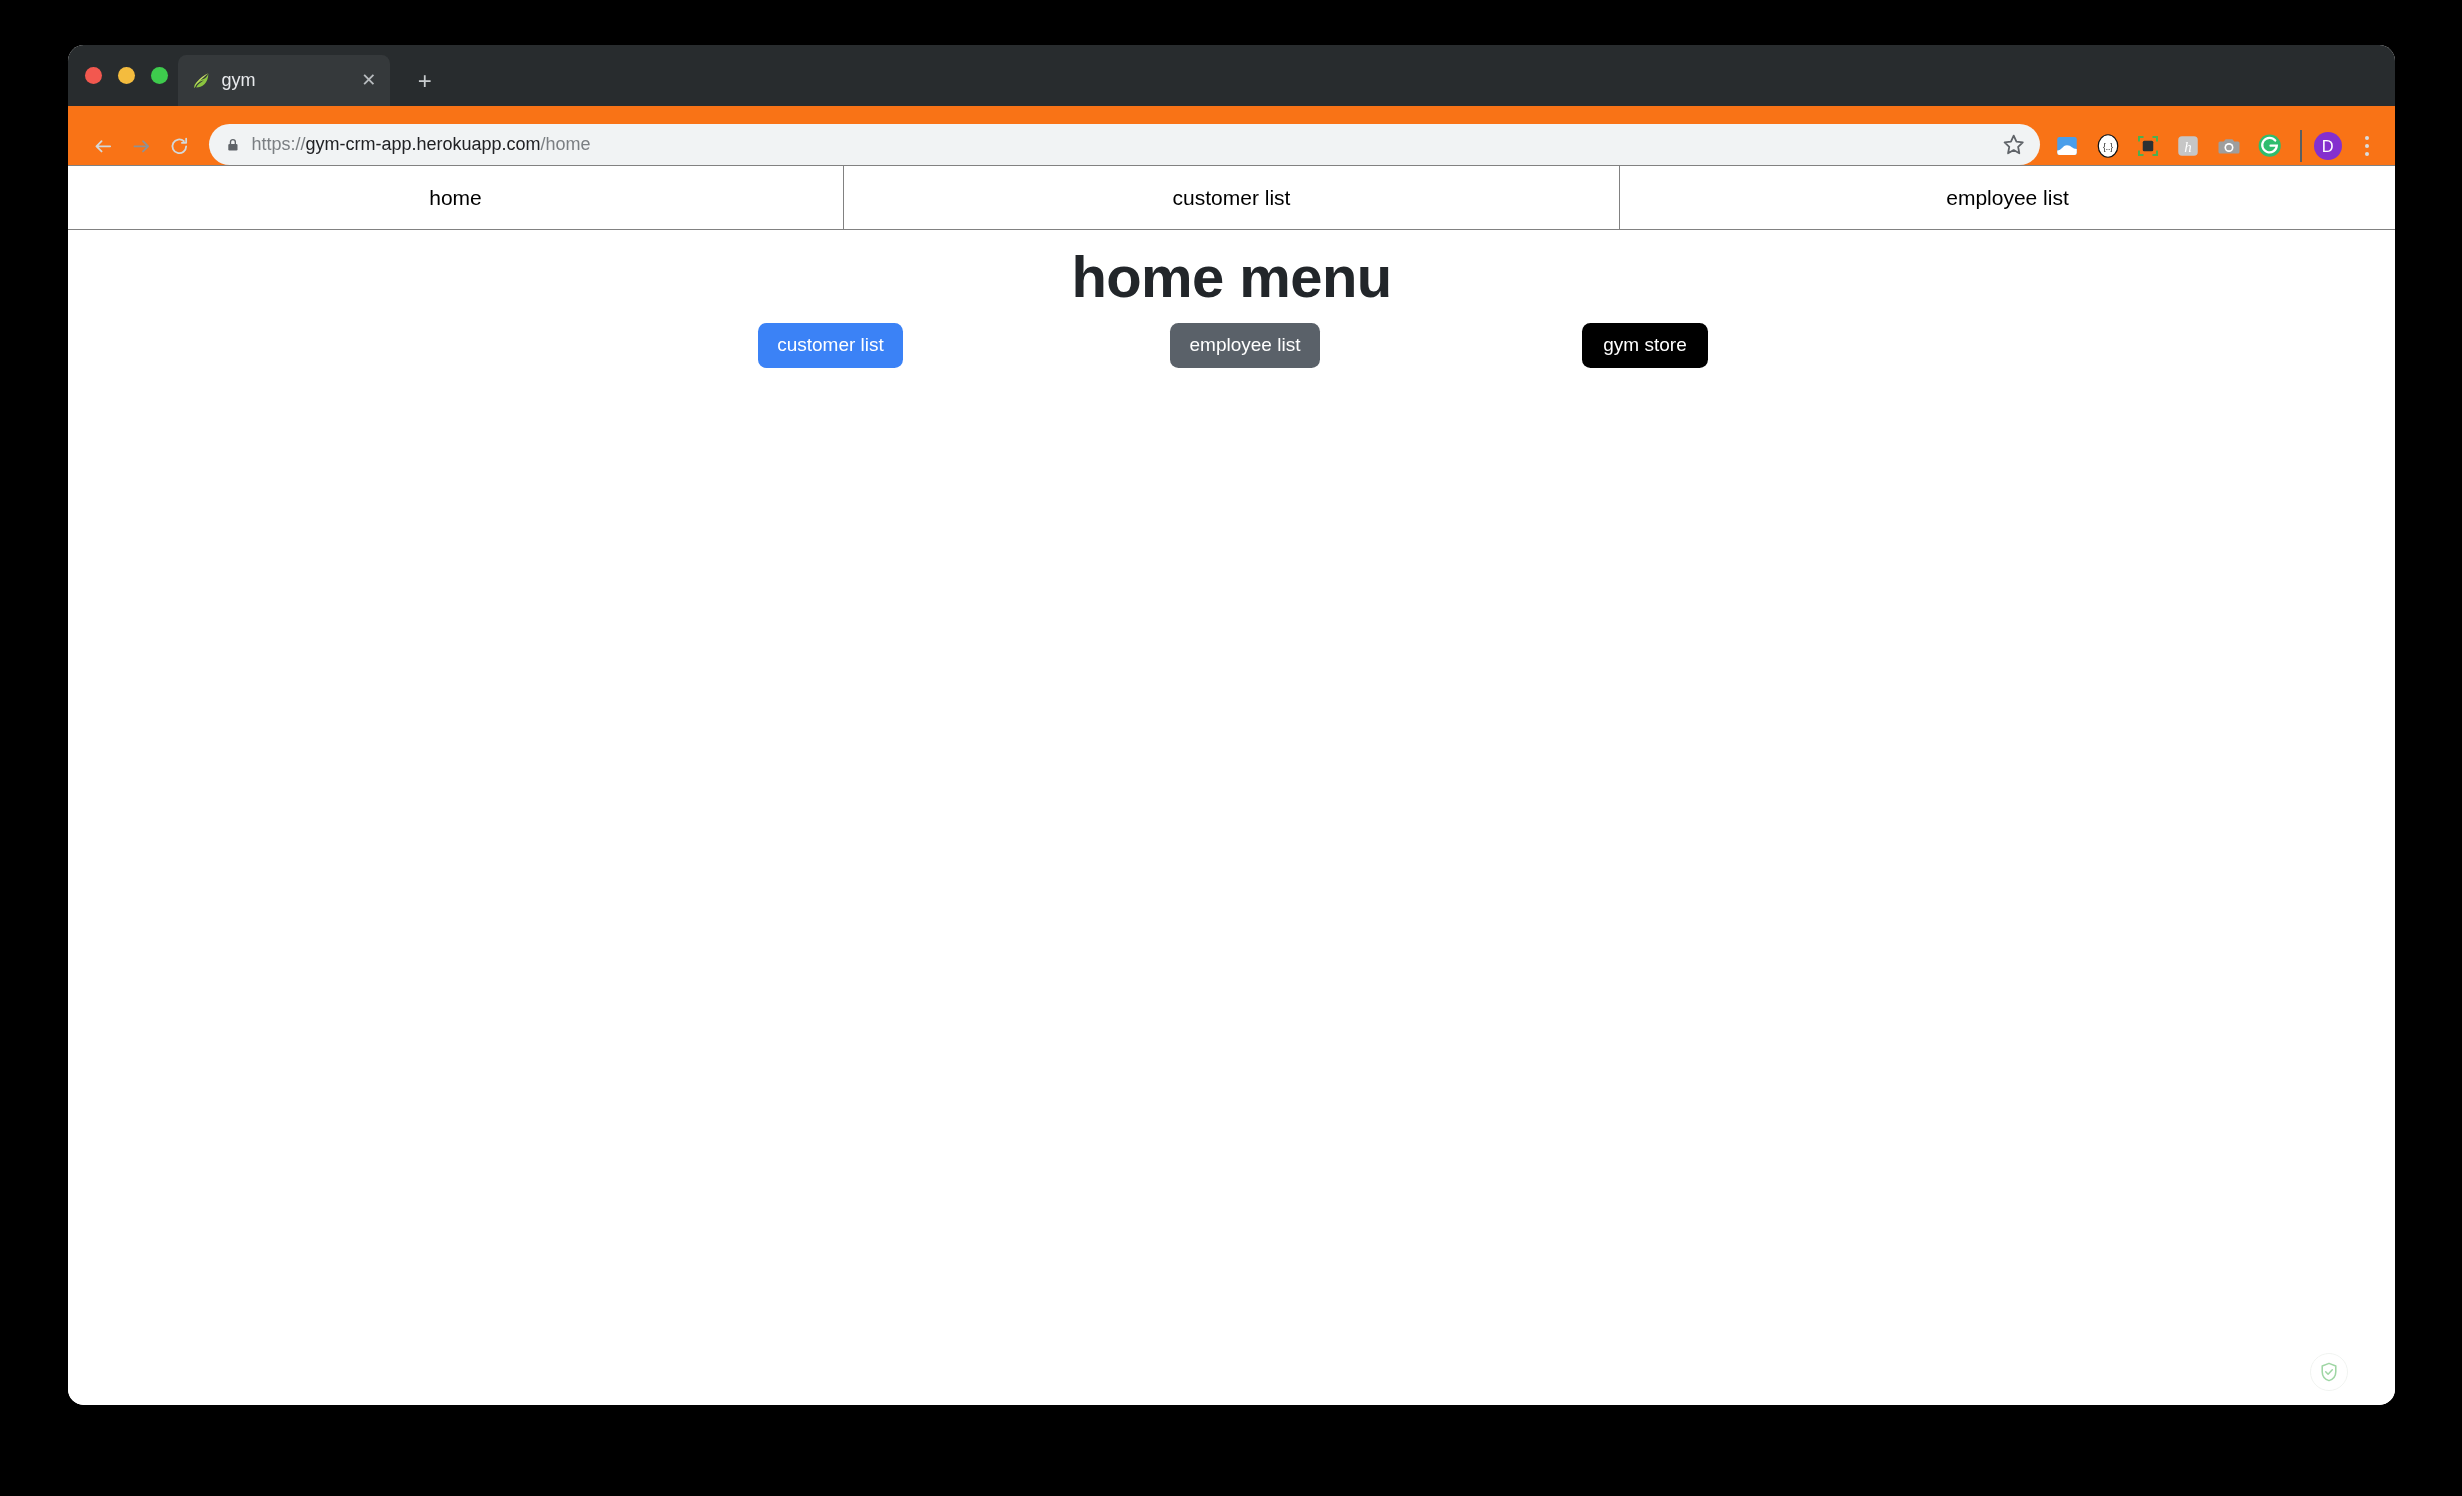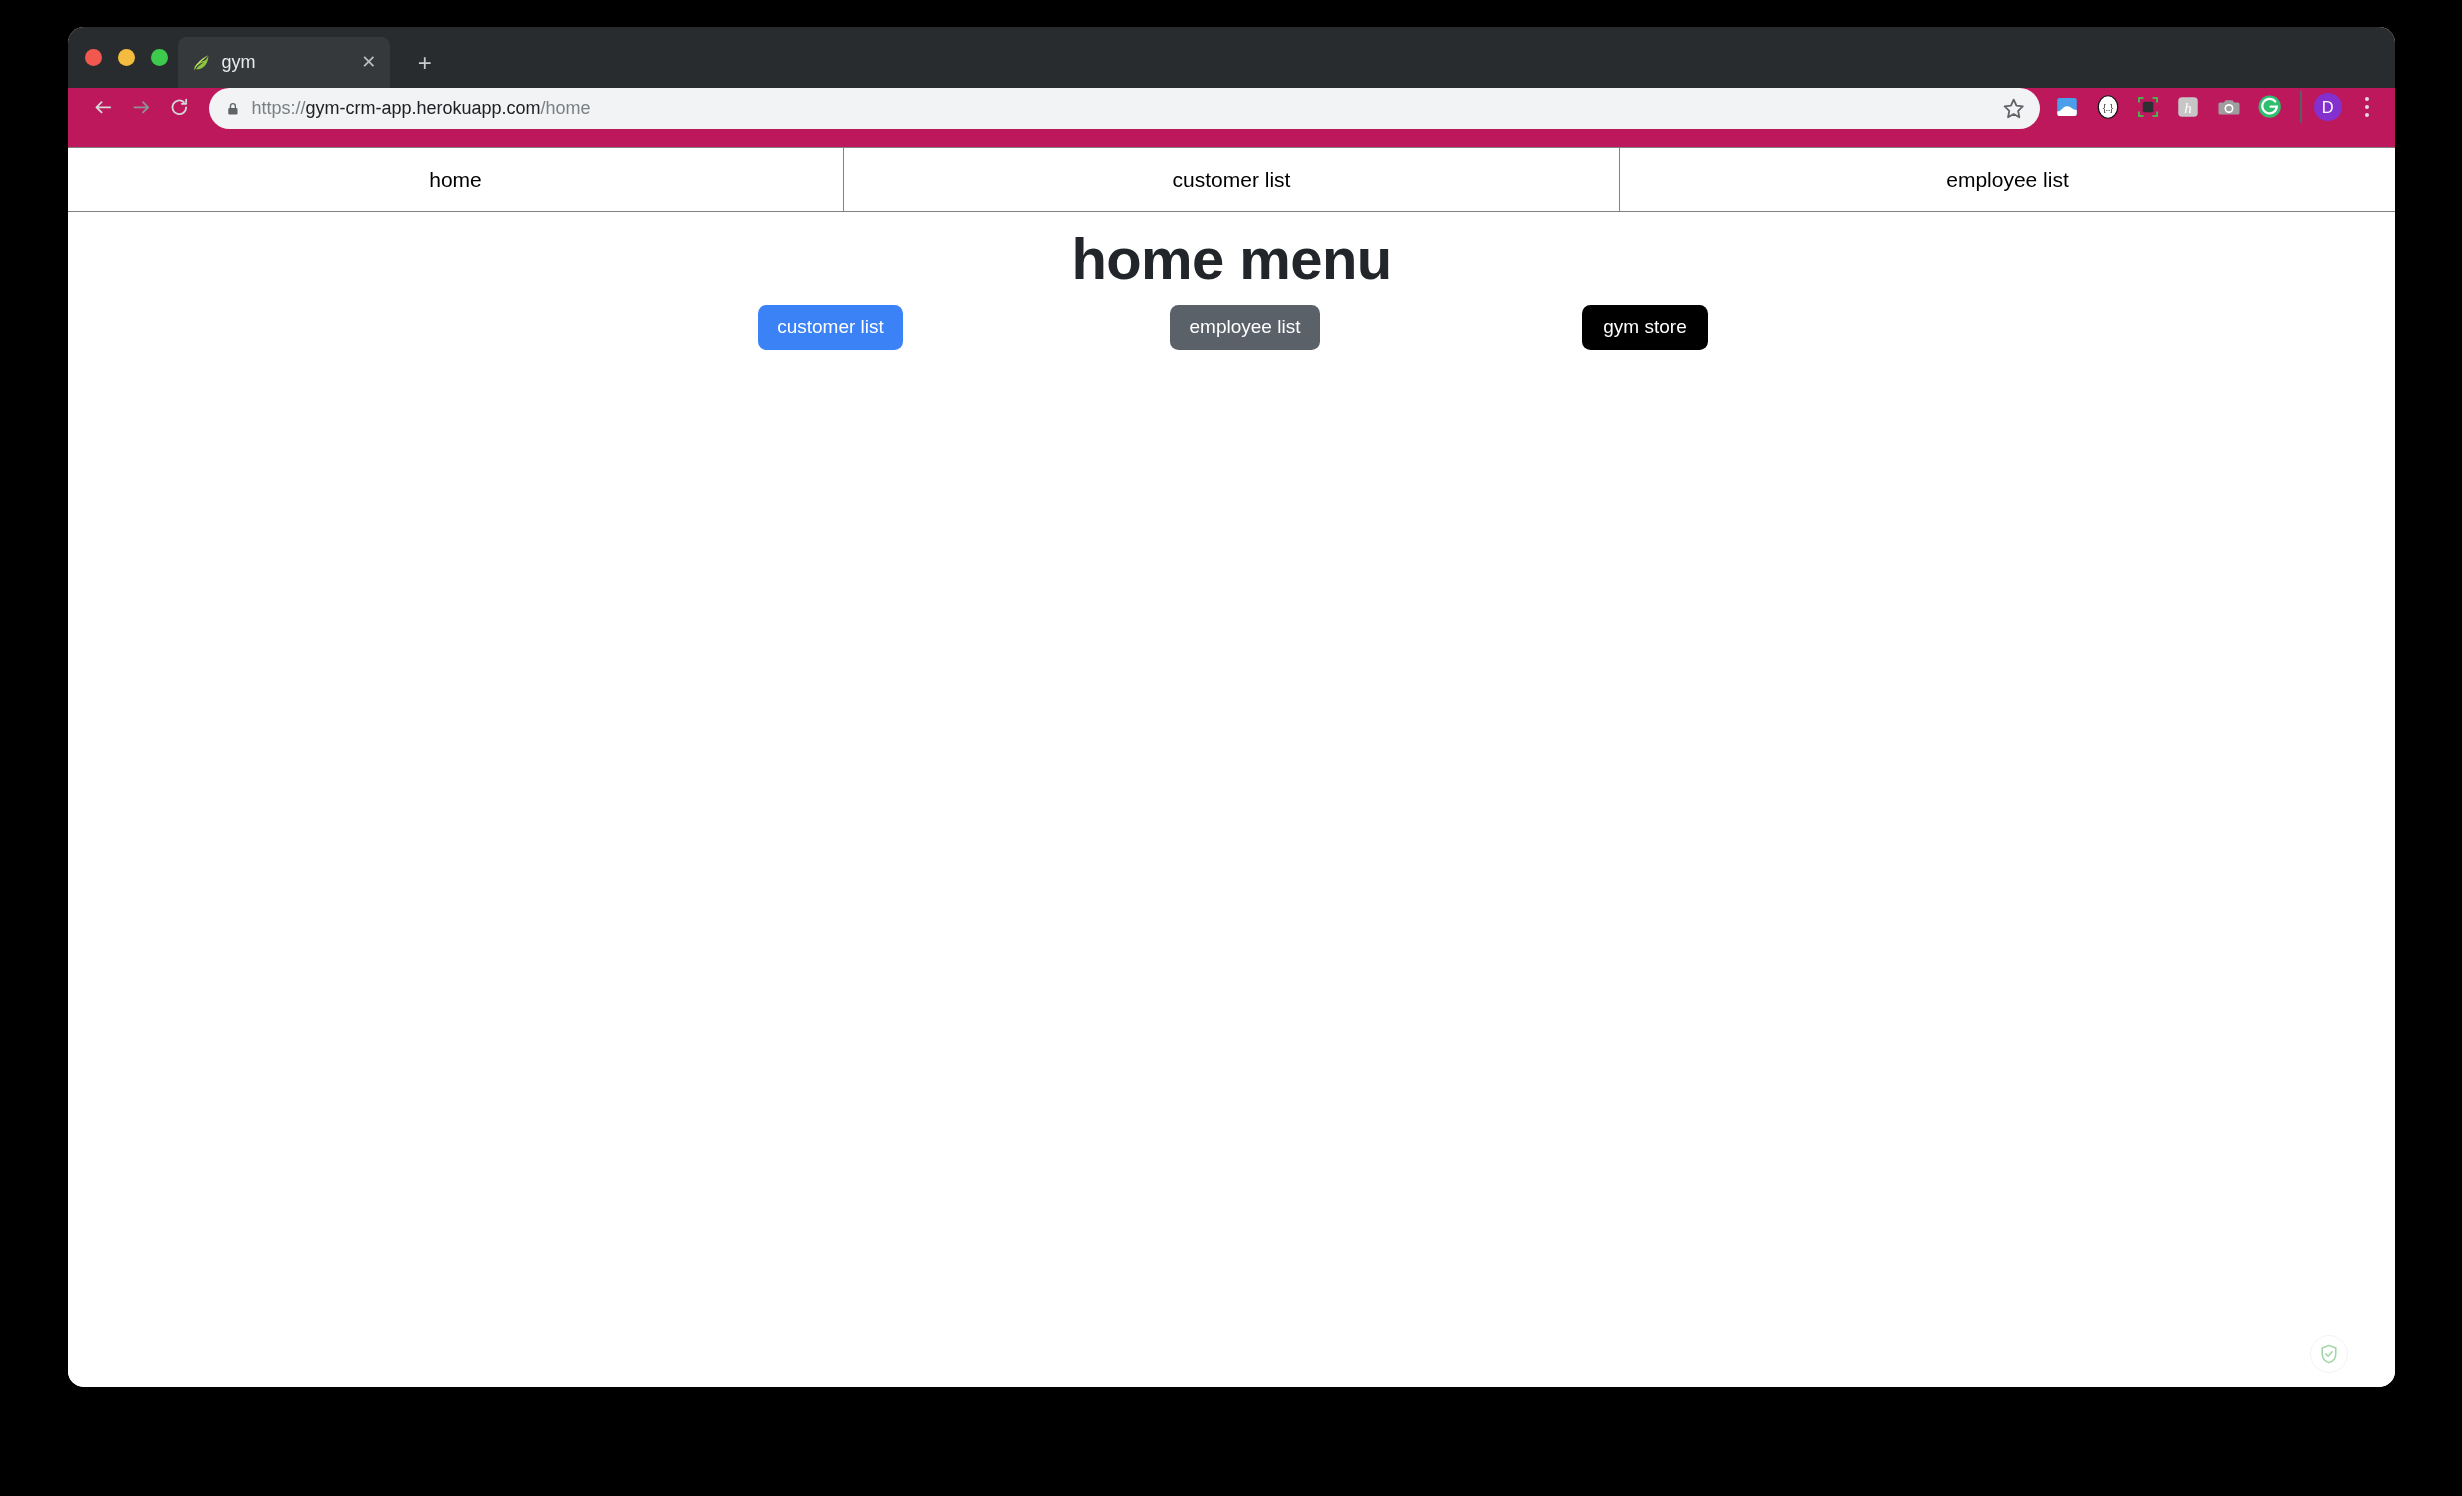--- a/index.html
+++ b/index.html
@@ -9,21 +9,21 @@
     height: 1497px;
     background: #000000;
     font-family: "Liberation Sans", sans-serif;
     overflow: hidden;
   }
 
   
   #browser-window {
     position: absolute;
     left: 68px;
-    top: 27px;
+    top: 45px;
     width: 2327px;
     height: 1360px;
     border-radius: 15.8px;
     overflow: hidden;
     background: #ffffff;
     display: flex;
     flex-direction: column;
   }
 
   
@@ -81,23 +81,23 @@
     width: 25.4px; height: 25.4px;
     color: #c8ccce;
     font-size: 24px;
     line-height: 22px;
     text-align: center;
   }
 
   
   #toolbar {
     height: 59px;
-    background: #be185d;
-    display: flex;
-    align-items: flex-start;
+    background: #f97316;
+    display: flex;
+    align-items: flex-end;
     padding: 0 11px 0 15.8px;
     flex: none;
   }
   .nav-btn {
     width: 38px; height: 38px;
     color: #d4d8da;
     display: flex; align-items: center; justify-content: center;
     flex: none;
   }
   .nav-btn svg { width: 20.6px; height: 20.6px; fill: none; stroke: #d4d8da; stroke-width: 2.1; }

